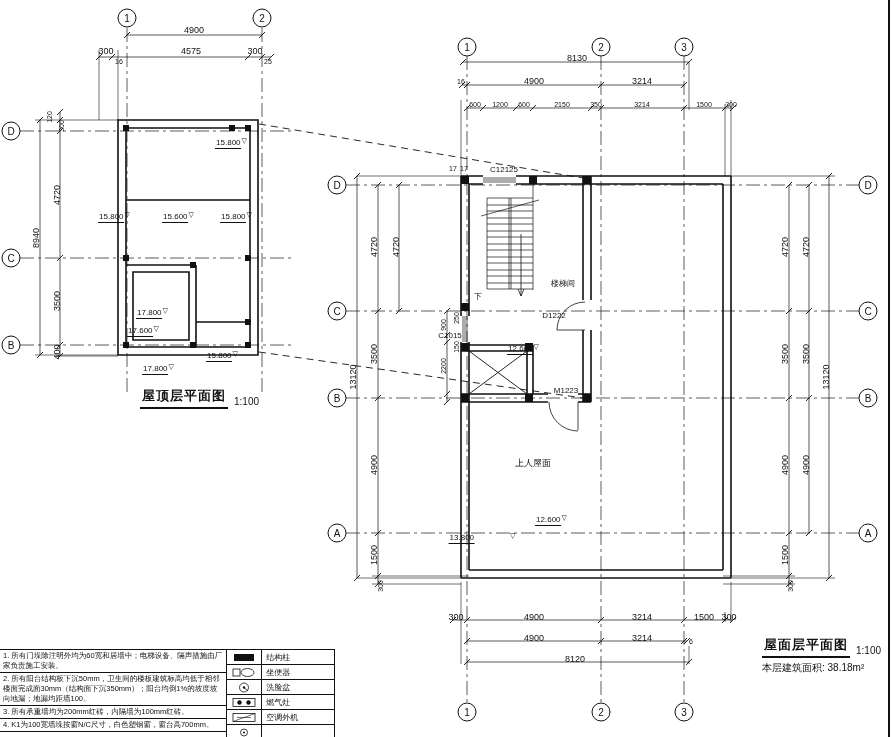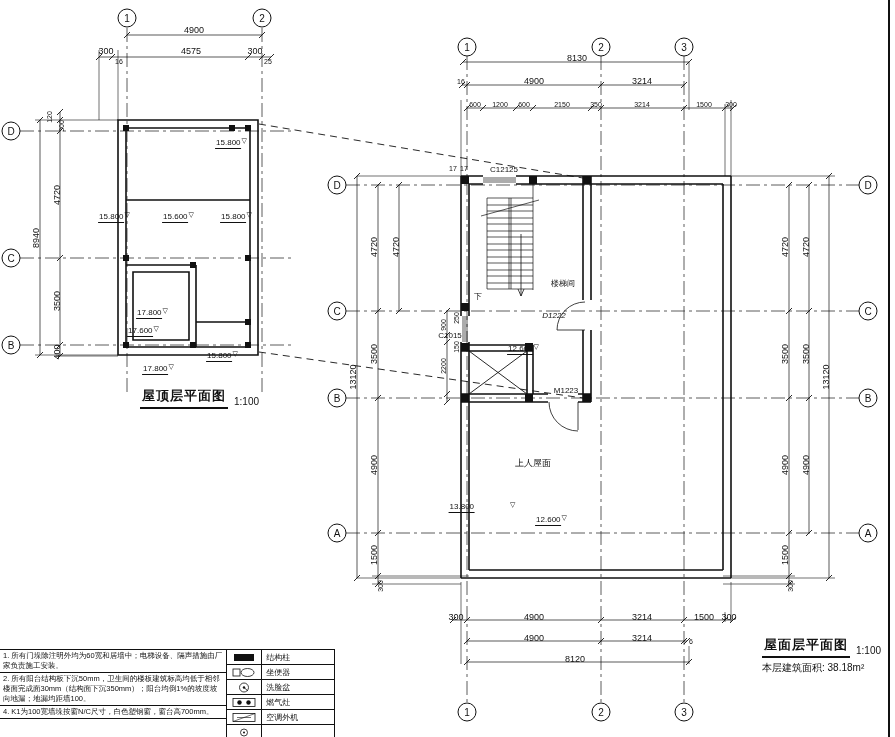--- a/index.html
+++ b/index.html
@@ -189,30 +189,30 @@
       <div class="lbl dimv" style="left: 374px; top: 354px;">3500</div>
       <div class="lbl dimv" style="left: 374px; top: 465px;">4900</div>
       <div class="lbl dimv" style="left: 374px; top: 555px;">1500</div>
       <div class="lbl dimvs" style="left: 380px; top: 586px;">300</div>
       <div class="lbl dimvs" style="left: 443px; top: 325px;">900</div>
       <div class="lbl dimvs" style="left: 456px; top: 318px;">250</div>
       <div class="lbl dimvs" style="left: 443px; top: 366px;">2200</div>
       <div class="lbl dimvs" style="left: 456px; top: 347px;">150</div>
       <div class="lbl tag" style="left: 504px; top: 170px;">C12125</div>
       <div class="lbl tag" style="left: 450px; top: 336px;">C1015</div>
-      <div class="lbl tag" style="left: 554px; top: 316px; font-style: italic;">D1222</div>
+      <div class="lbl tag" style="left: 554px; top: 316px;">D1222</div>
       <div class="lbl tag" style="left: 566px; top: 391px;">M1223</div>
       <div class="lbl cjks" style="left: 563px; top: 284px;">楼梯间</div>
       <div class="lbl cjks" style="left: 478px; top: 297px;">下</div>
       <div class="lbl elev" style="left: 523px; top: 316px;">
         <span class="ev-t">12.600</span>
         <span class="ev-tri">▽</span>
       </div>
       <div class="lbl cjk" style="left: 533px; top: 463px;">上人屋面</div>
-      <div class="lbl elev" style="left: 482px; top: 474px; gap: 35px;">
+      <div class="lbl elev" style="left: 482px; top: 505px; gap: 35px;">
         <span class="ev-t">13.800</span>
         <span class="ev-tri">▽</span>
       </div>
       <div class="lbl elev" style="left: 551px; top: 487px;">
         <span class="ev-t">12.600</span>
         <span class="ev-tri">▽</span>
       </div>
       <div class="lbl dimv" style="left: 785px; top: 247px;">4720</div>
       <div class="lbl dimv" style="left: 806px; top: 247px;">4720</div>
       <div class="lbl dimv" style="left: 826px; top: 377px;">13120</div>
@@ -261,20 +261,21 @@
     <span class="ft-main">屋面层平面图</span>
     <span class="ft-scale">1:100</span>
   </div>
   <div class="area-line" style="left:762px;top:661px;">本层建筑面积: 38.18m²</div>
 
   <div id="notes-block">
     <div class="nb-left">
       <div id="notes-list">
           <div class="note-row">1. 所有门垛除注明外均为60宽和居墙中；电梯设备、隔声措施由厂家负责施工安装。</div>
           <div class="note-row">2. 所有阳台结构板下沉50mm，卫生间的楼板建筑标高均低于相邻楼面完成面30mm（结构面下沉350mm）；阳台均倒1%的坡度坡向地漏；地漏均距墙100。</div>
+          <div class="note-row">3. 所有承重墙均为200mm红砖，内隔墙为100mm红砖。</div>
           <div class="note-row">4. K1为100宽墙垛按窗N/C尺寸，白色塑钢窗，窗台高700mm。</div>
         </div>
     </div>
     <div class="nb-right" id="legend-list">
         <div class="legend-row">
           <span class="legend-sym">
             <svg width="26" height="11" viewBox="0 0 26 11">
               <rect x="3" y="2" width="20" height="7" fill="#111"></rect>
             </svg>
           </span>

